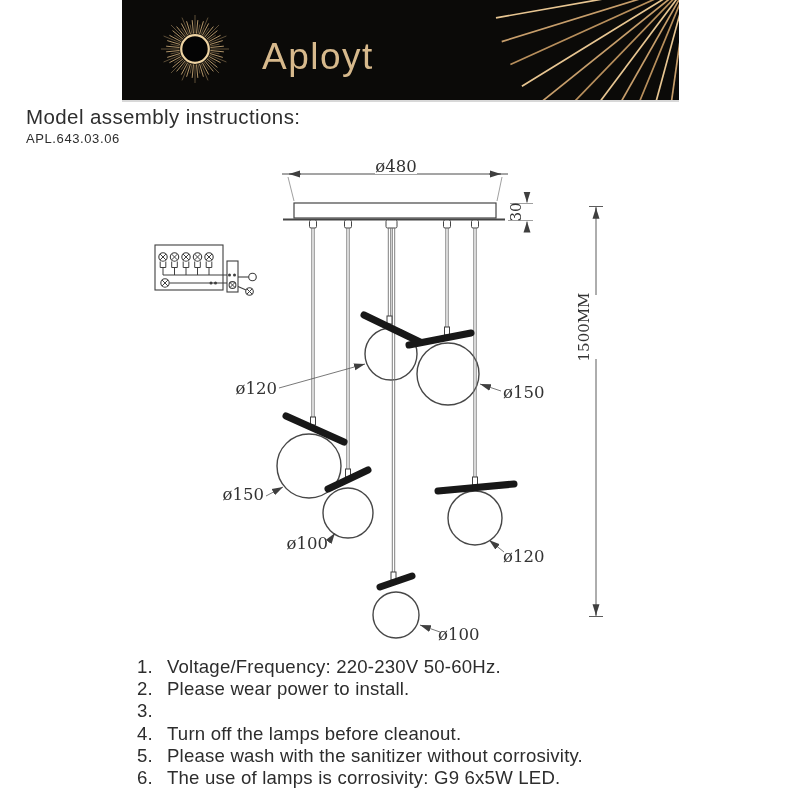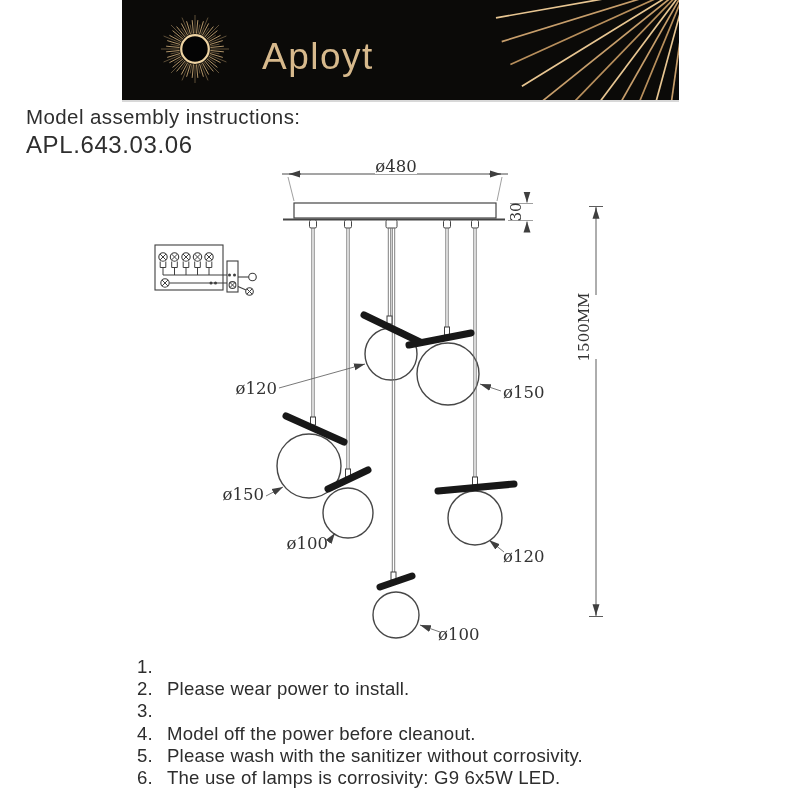--- a/index.html
+++ b/index.html
@@ -8,21 +8,21 @@
   
   .hdr{position:absolute;left:122px;top:0;width:557px;height:100px;
        background:#0b0a08;z-index:2;box-shadow:0 2px 0 #d8d8d8;overflow:hidden;}
   .hdr svg{position:absolute;left:0;top:0;}
   .brand{position:absolute;left:140px;top:36px;font-size:37px;font-weight:400;
          letter-spacing:1.5px;color:#d7b98c;font-family:Liberation Sans, sans-serif;}
   
   .titleblock{position:absolute;left:0;top:105px;width:700px;text-align:left;
               color:#2e2e2e;z-index:3;margin-left:26px;}
   .title-main{font-size:20.5px;letter-spacing:0.4px;}
-  .title-model{font-size:24px;margin-top:2px;letter-spacing:0.6px;}
+  .title-model{font-size:13px;margin-top:2px;letter-spacing:0.6px;}
   
   #diagram{position:absolute;left:0;top:0;z-index:1;}
   .dimtxt{font-family:"DejaVu Serif","Liberation Serif",serif;font-size:16.5px;fill:#333;}
   .dimtxt-sm{font-family:"DejaVu Serif","Liberation Serif",serif;font-size:15px;fill:#333;}
   
   .instructions{position:absolute;left:137px;top:656px;z-index:3;
                 font-size:18.6px;line-height:22.2px;color:#2d2d2d;letter-spacing:0.2px;}
   .instr-row{display:flex;}
   .instr-num{width:30px;flex:none;}
 </style>
@@ -287,31 +287,32 @@
   <text class="dimtxt" x="503" y="398" text-anchor="start">ø150</text>
   <text class="dimtxt" x="264" y="500" text-anchor="end">ø150</text>
   <text class="dimtxt" x="328" y="549" text-anchor="end">ø100</text>
   <text class="dimtxt" x="503" y="562" text-anchor="start">ø120</text>
   <text class="dimtxt" x="438" y="640" text-anchor="start">ø100</text>
 </svg>
 
 <div class="instructions">
   <div class="instr-row">
     <span class="instr-num">1.</span>
+    <span>Voltage/Frequency: 220-230V 50-60Hz.</span>
   </div>
   <div class="instr-row">
     <span class="instr-num">2.</span>
     <span>Please wear power to install.</span>
   </div>
   <div class="instr-row">
     <span class="instr-num">3.</span>
   </div>
   <div class="instr-row">
     <span class="instr-num">4.</span>
-    <span>Model off the power before cleanout.</span>
+    <span>Turn off the lamps before cleanout.</span>
   </div>
   <div class="instr-row">
     <span class="instr-num">5.</span>
     <span>Please wash with the sanitizer without corrosivity.</span>
   </div>
   <div class="instr-row">
     <span class="instr-num">6.</span>
     <span>The use of lamps is corrosivity: G9 6x5W LED.</span>
   </div>
 </div>

